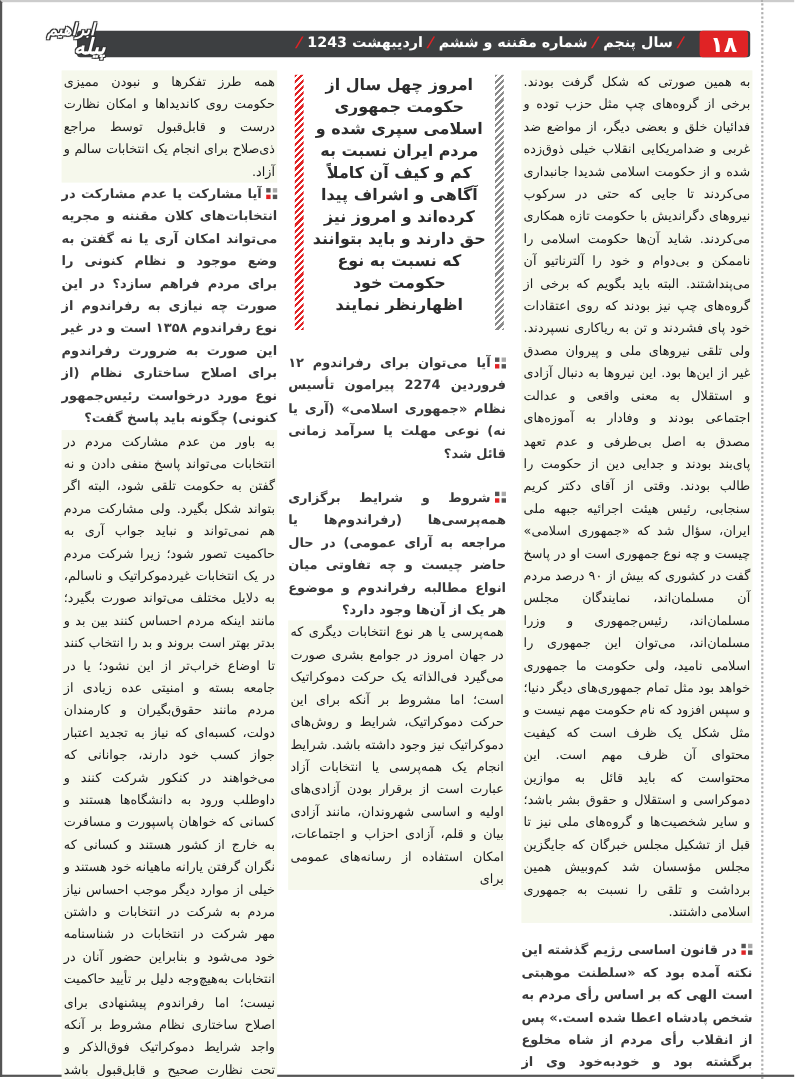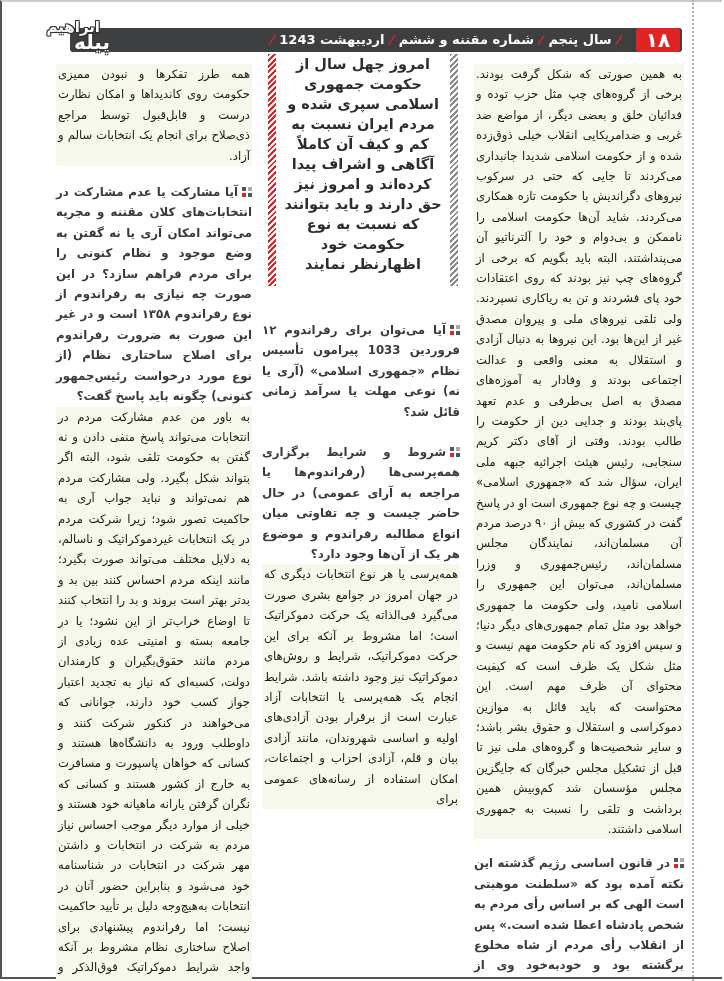--- a/index.html
+++ b/index.html
@@ -27,22 +27,22 @@
     text-align: center; line-height: 24px; border-radius: 3px;
     font-family: "DejaVu Sans", sans-serif;
   }
   .header-info {
     position: absolute; left: 230px; top: 28px; width: 390px; height: 24px;
     direction: rtl; color: #fff; font-weight: bold; font-size: 13px; line-height: 24px;
     white-space: nowrap; display: flex; gap: 6px; align-items: center;
   }
   .slash { color: #e02325; font-weight: bold; font-size: 14px; }
   .logo {
-    position: absolute; left: 22px; top: 14px; width: 96px; height: 44px;
-    direction: rtl; color: #fff; font-weight: bold;
+    position: absolute; left: 8px; top: 14px; width: 96px; height: 44px;
+    direction: rtl; color: #fff; font-weight: bold; font-style: italic;
   }
   .logo .l1 {
     position: absolute; right: 18px; top: 4px; font-size: 15px; color: #fff;
     text-shadow: 0 0 2px #333, 1px 1px 0 #333, -1px -1px 0 #333, 1px -1px 0 #333, -1px 1px 0 #333;
   }
   .logo .l2 {
     position: absolute; right: 8px; top: 16px; font-size: 20px; color: #fff;
     text-shadow: 1px 1px 0 #333, -1px -1px 0 #333, 1px -1px 0 #333, -1px 1px 0 #333;
   }
   
@@ -57,21 +57,21 @@
   }
   .q-icon {
     display: inline-block; width: 10px; height: 10px; margin-left: 4px; vertical-align: -1px;
     background:
       linear-gradient(#555,#555) 0 0/4px 4px no-repeat,
       linear-gradient(#aaa,#aaa) 6px 0/4px 4px no-repeat,
       linear-gradient(#e02325,#e02325) 0 6px/4px 4px no-repeat,
       linear-gradient(#555,#555) 6px 6px/4px 4px no-repeat;
   }
   
-  .pullquote-wrap { position: absolute; left: 268px; top: 54px; width: 190px; height: 232px; }
+  .pullquote-wrap { position: absolute; left: 268px; top: 68px; width: 190px; height: 232px; }
   .stripe {
     position: absolute; top: 0; width: 8px; height: 232px;
   }
   .stripe.red { left: 0; background: repeating-linear-gradient(135deg, #e02325 0 2px, #fff 2px 4px); }
   .stripe.gray { right: 0; background: repeating-linear-gradient(135deg, #8a8a8a 0 2px, #fff 2px 4px); }
   .pullquote {
     position: absolute; left: 16px; right: 16px; top: 0; direction: rtl; text-align: center;
     font-weight: bold; font-size: 14.5px; line-height: 20px; color: #2d2d2d;
   }
 </style>
@@ -104,27 +104,27 @@
   </p>
 </div>
 
 <div class="pullquote-wrap">
   <div class="stripe red"></div>
   <div class="stripe gray"></div>
   <div class="pullquote">امروز چهل سال از حکومت جمهوری اسلامی سپری شده و مردم ایران نسبت به کم و کیف آن کاملاً آگاهی و اشراف پیدا کرده‌اند و امروز نیز حق دارند و باید بتوانند که نسبت به نوع حکومت خود اظهارنظر نمایند</div>
 </div>
 <div class="col" style="left:262px; top:304px; width:198px;">
   <p class="q" style="margin-top:16px;">
-    <span class="q-icon"></span><span>آیا می‌توان برای رفراندوم ۱۲ فروردین 1033 پیرامون تأسیس نظام «جمهوری اسلامی» (آری یا نه) نوعی مهلت یا سرآمد زمانی قائل شد؟</span>
+    <span class="q-icon"></span><span>آیا می‌توان برای رفراندوم ۱۲ فروردین 2274 پیرامون تأسیس نظام «جمهوری اسلامی» (آری یا نه) نوعی مهلت یا سرآمد زمانی قائل شد؟</span>
   </p>
   <p class="q" style="margin-top:20px;">
     <span class="q-icon"></span><span>شروط و شرایط برگزاری همه‌پرسی‌ها (رفراندوم‌ها یا مراجعه به آرای عمومی) در حال حاضر چیست و چه تفاوتی میان انواع مطالبه رفراندوم و موضوع هر یک از آن‌ها وجود دارد؟</span>
   </p>
   <p class="body-text">همه‌پرسی یا هر نوع انتخابات دیگری که در جهان امروز در جوامع بشری صورت می‌گیرد فی‌الذاته یک حرکت دموکراتیک است؛ اما مشروط بر آنکه برای این حرکت دموکراتیک، شرایط و روش‌های دموکراتیک نیز وجود داشته باشد. شرایط انجام یک همه‌پرسی یا انتخابات آزاد عبارت است از برقرار بودن آزادی‌های اولیه و اساسی شهروندان، مانند آزادی بیان و قلم، آزادی احزاب و اجتماعات، امکان استفاده از رسانه‌های عمومی برای</p>
 </div>
 
 <div class="col" style="left:56px; top:64px; width:196px;">
   <p class="body-text">همه طرز تفکرها و نبودن ممیزی حکومت روی کاندیداها و امکان نظارت درست و قابل‌قبول توسط مراجع ذی‌صلاح برای انجام یک انتخابات سالم و آزاد.</p>
-  <p class="q" style="margin-top:16px;">
+  <p class="q" style="">
     <span class="q-icon"></span><span>آیا مشارکت یا عدم مشارکت در انتخابات‌های کلان مقننه و مجریه می‌تواند امکان آری یا نه گفتن به وضع موجود و نظام کنونی را برای مردم فراهم سازد؟ در این صورت چه نیازی به رفراندوم از نوع رفراندوم ۱۳۵۸ است و در غیر این صورت به ضرورت رفراندوم برای اصلاح ساختاری نظام (از نوع مورد درخواست رئیس‌جمهور کنونی) چگونه باید پاسخ گفت؟</span>
   </p>
   <p class="body-text"><span>به باور من عدم مشارکت مردم در انتخابات می‌تواند پاسخ منفی دادن و نه گفتن به حکومت تلقی شود، البته اگر بتواند شکل بگیرد. ولی مشارکت مردم هم نمی‌تواند و نباید جواب آری به حاکمیت تصور شود؛ زیرا شرکت مردم در یک انتخابات غیردموکراتیک و ناسالم، به دلایل مختلف می‌تواند صورت بگیرد؛ مانند اینکه مردم احساس کنند بین بد و بدتر بهتر است بروند و بد را انتخاب کنند تا اوضاع خراب‌تر از این نشود؛ یا در جامعه بسته و امنیتی عده زیادی از مردم مانند حقوق‌بگیران و کارمندان دولت، کسبه‌ای که نیاز به تجدید اعتبار جواز کسب خود دارند، جوانانی که می‌خواهند در کنکور شرکت کنند و داوطلب ورود به دانشگاه‌ها هستند و کسانی که خواهان پاسپورت و مسافرت به خارج از کشور هستند و کسانی که نگران گرفتن یارانه ماهیانه خود هستند و خیلی از موارد دیگر موجب احساس نیاز مردم به شرکت در انتخابات و داشتن مهر شرکت در انتخابات در شناسنامه خود می‌شود و بنابراین حضور آنان در انتخابات به‌هیچ‌وجه دلیل بر تأیید حاکمیت نیست؛ اما رفراندوم پیشنهادی برای اصلاح ساختاری نظام مشروط بر آنکه واجد شرایط دموکراتیک فوق‌الذکر و تحت نظارت صحیح و قابل‌قبول باشد می‌تواند اقدام مفیدی باشد. ولی درصورتی‌که شرایط دموکراتیک و نظارت صحیح و مطمئنی وجود نداشته باشد همه‌پرسی به ابزاری برای سوءاستفاده حاکمیت و کسب مشروعیت ناروا تبدیل خواهد شد.</span></p>
 </div>
 
 </body></html>

